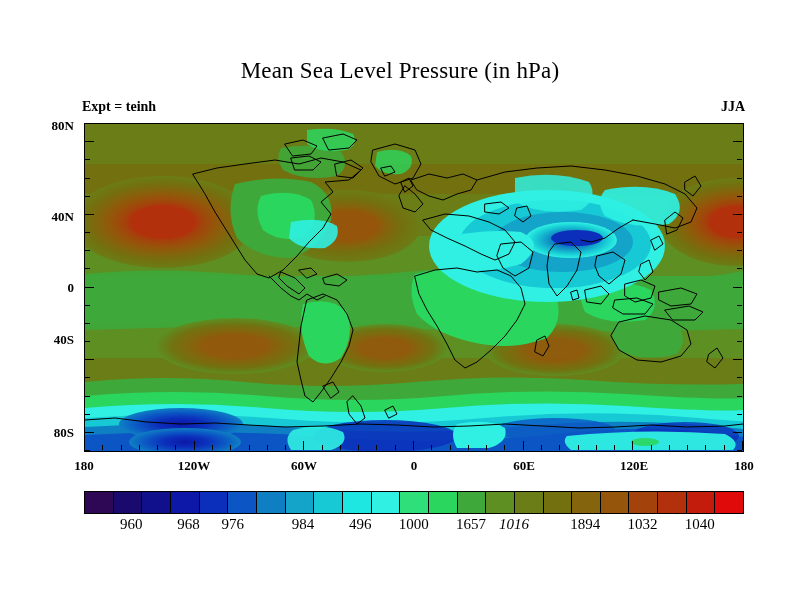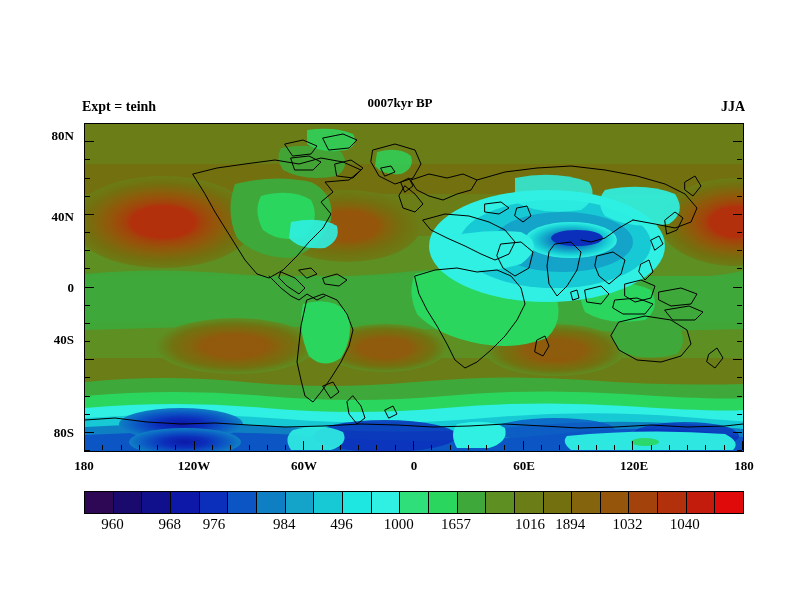--- a/index.html
+++ b/index.html
@@ -43,29 +43,29 @@
   .tick{position:absolute;background:#000;}
 
   
   #cbar{
     position:absolute;left:84px;top:491px;width:658px;height:21px;
     border:1px solid #000;display:flex;box-sizing:content-box;
   }
   #cbar div{flex:1 1 0;height:100%;border-right:1px solid #000;box-sizing:border-box;}
   #cbar div:last-child{border-right:none;}
   .cblab{
-    position:absolute;top:516px;font-size:15px;text-align:center;width:60px;
+    position:absolute;top:516px;font-size:15px;text-align:right;width:60px;
   }
 </style>
 </head>
 <body>
 
 <div class="fig">
 
-  <div id="subtitle">0007kyr BP</div>
+  <div id="title">Mean Sea Level Pressure (in hPa)</div>
   <div id="expt">Expt = teinh</div>
   <div id="season">JJA</div>
 
   <div id="panel">
     <svg viewBox="0 0 658 327" preserveAspectRatio="none">
       <defs>
         <clipPath id="clipmap">
             <rect x="0" y="0" width="658" height="327"></rect>
           </clipPath>
 
@@ -272,21 +272,21 @@
 
           <path d="M400,80 L416,78 L424,84 L414,90 L400,88 Z"></path>
           <path d="M432,84 L442,82 L446,92 L438,98 L430,92 Z"></path>
 
           <path d="M250,40 L266,36 L278,44 L268,54 L252,52 Z"></path>
         </g>
       </g>
     </svg>
   </div>
 
-  <div class="ylab" style="top:128px">80N</div>
+  <div class="ylab" style="top:118px">80N</div>
   <div class="ylab" style="top:209px">40N</div>
   <div class="ylab" style="top:280px">0</div>
   <div class="ylab" style="top:332px">40S</div>
   <div class="ylab" style="top:425px">80S</div>
 
   <div class="xlab" style="left:49px">180</div>
   <div class="xlab" style="left:159px">120W</div>
   <div class="xlab" style="left:269px">60W</div>
   <div class="xlab" style="left:379px">0</div>
   <div class="xlab" style="left:489px">60E</div>
@@ -399,19 +399,19 @@
       <div style="background: rgb(224, 10, 10);"></div>
     </div>
   <div id="cblabels">
       <div class="cblab" style="left: 82.6087px;">960</div>
       <div class="cblab" style="left: 139.826px;">968</div>
       <div class="cblab" style="left: 184px;">976</div>
       <div class="cblab" style="left: 254.261px;">984</div>
       <div class="cblab" style="left: 311.478px;">496</div>
       <div class="cblab" style="left: 368.696px;">1000</div>
       <div class="cblab" style="left: 425.913px;">1657</div>
-      <div class="cblab" style="left: 500px;">1016</div>
+      <div class="cblab" style="left: 469px; font-style: italic;">1016</div>
       <div class="cblab" style="left: 540.348px;">1894</div>
       <div class="cblab" style="left: 597.565px;">1032</div>
       <div class="cblab" style="left: 654.783px;">1040</div>
     </div>
 
 </div>
 
 </body></html>

